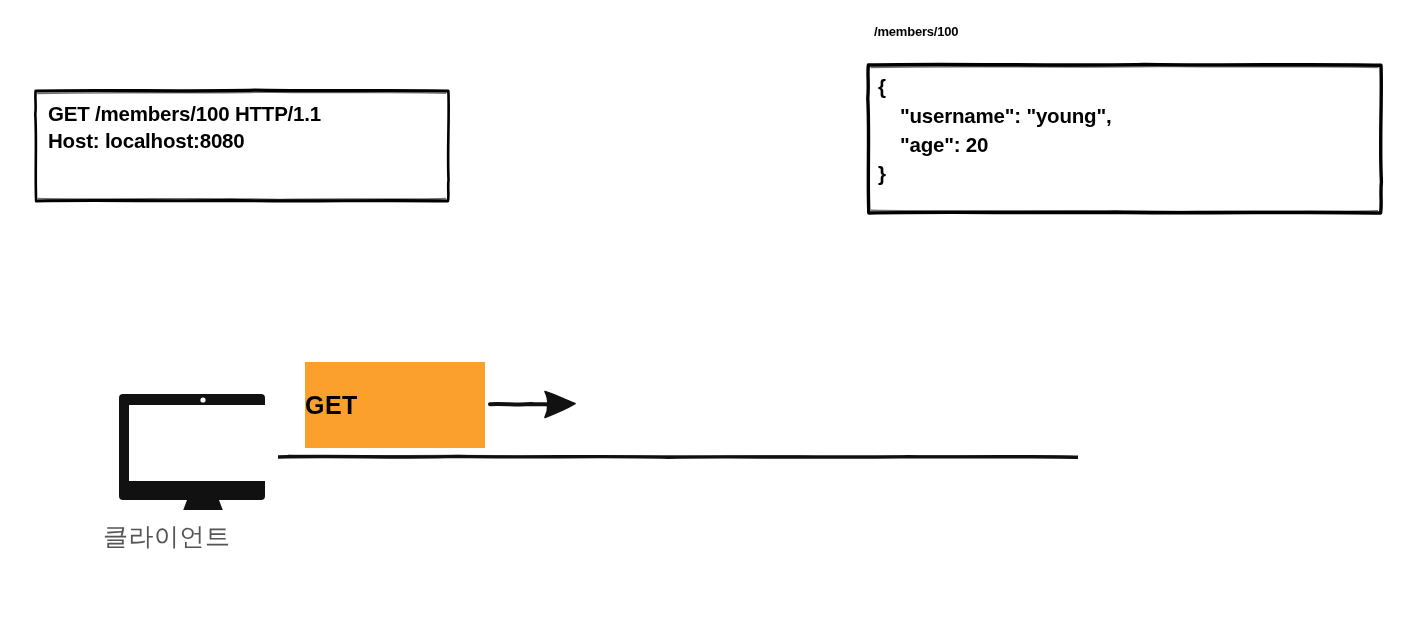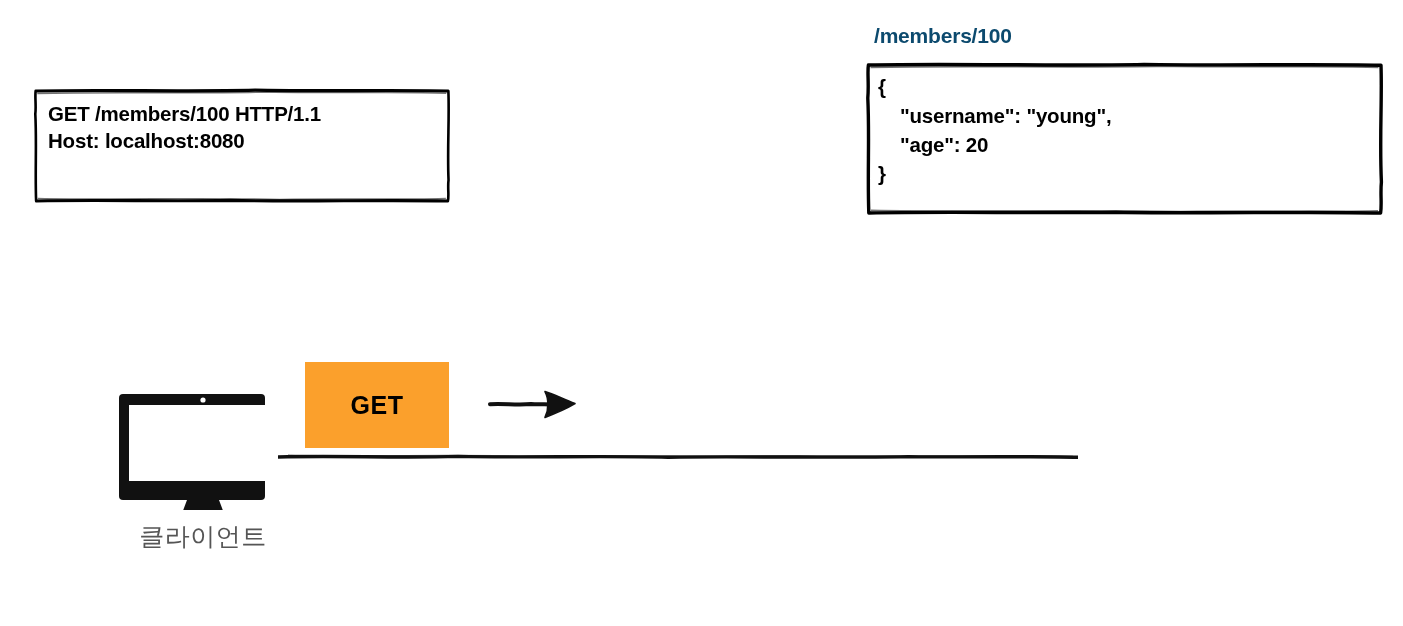--- a/index.html
+++ b/index.html
@@ -66,46 +66,45 @@
     font-size: 20.5px;
     line-height: 29px;
     letter-spacing: -0.2px;
   }
 
   
   #resource-label {
     position: absolute;
     left: 874px;
     top: 24px;
-    font-size: 21px;
+    font-size: 13px;
     font-weight: bold;
-    color: #0c4a6e;
+    color: #000000;
     letter-spacing: -0.2px;
     white-space: pre;
   }
 
   
   #connection-line {
     position: absolute;
     left: 278px;
     top: 446px;
     width: 800px;
     height: 20px;
   }
 
   
   #method-badge {
     position: absolute;
     left: 305px;
     top: 362px;
-    width: 144px;
+    width: 180px;
     height: 86px;
     display: flex;
     align-items: center;
-    justify-content: center;
   }
   #method-badge .badge-label {
     color: #000000;
     font-size: 25px;
     font-weight: bold;
     letter-spacing: 0.5px;
   }
 
   
   #direction-arrow {
@@ -113,21 +112,20 @@
     left: 487px;
     top: 385px;
     width: 98px;
     height: 38px;
   }
 
   
   .node {
     position: absolute;
     width: 200px;
-    text-align: center;
   }
   .node .monitor {
     display: block;
     margin: 0 auto;
   }
   .node .node-label {
     display: block;
     margin-top: 10px;
     font-size: 25px;
     color: #555555;

